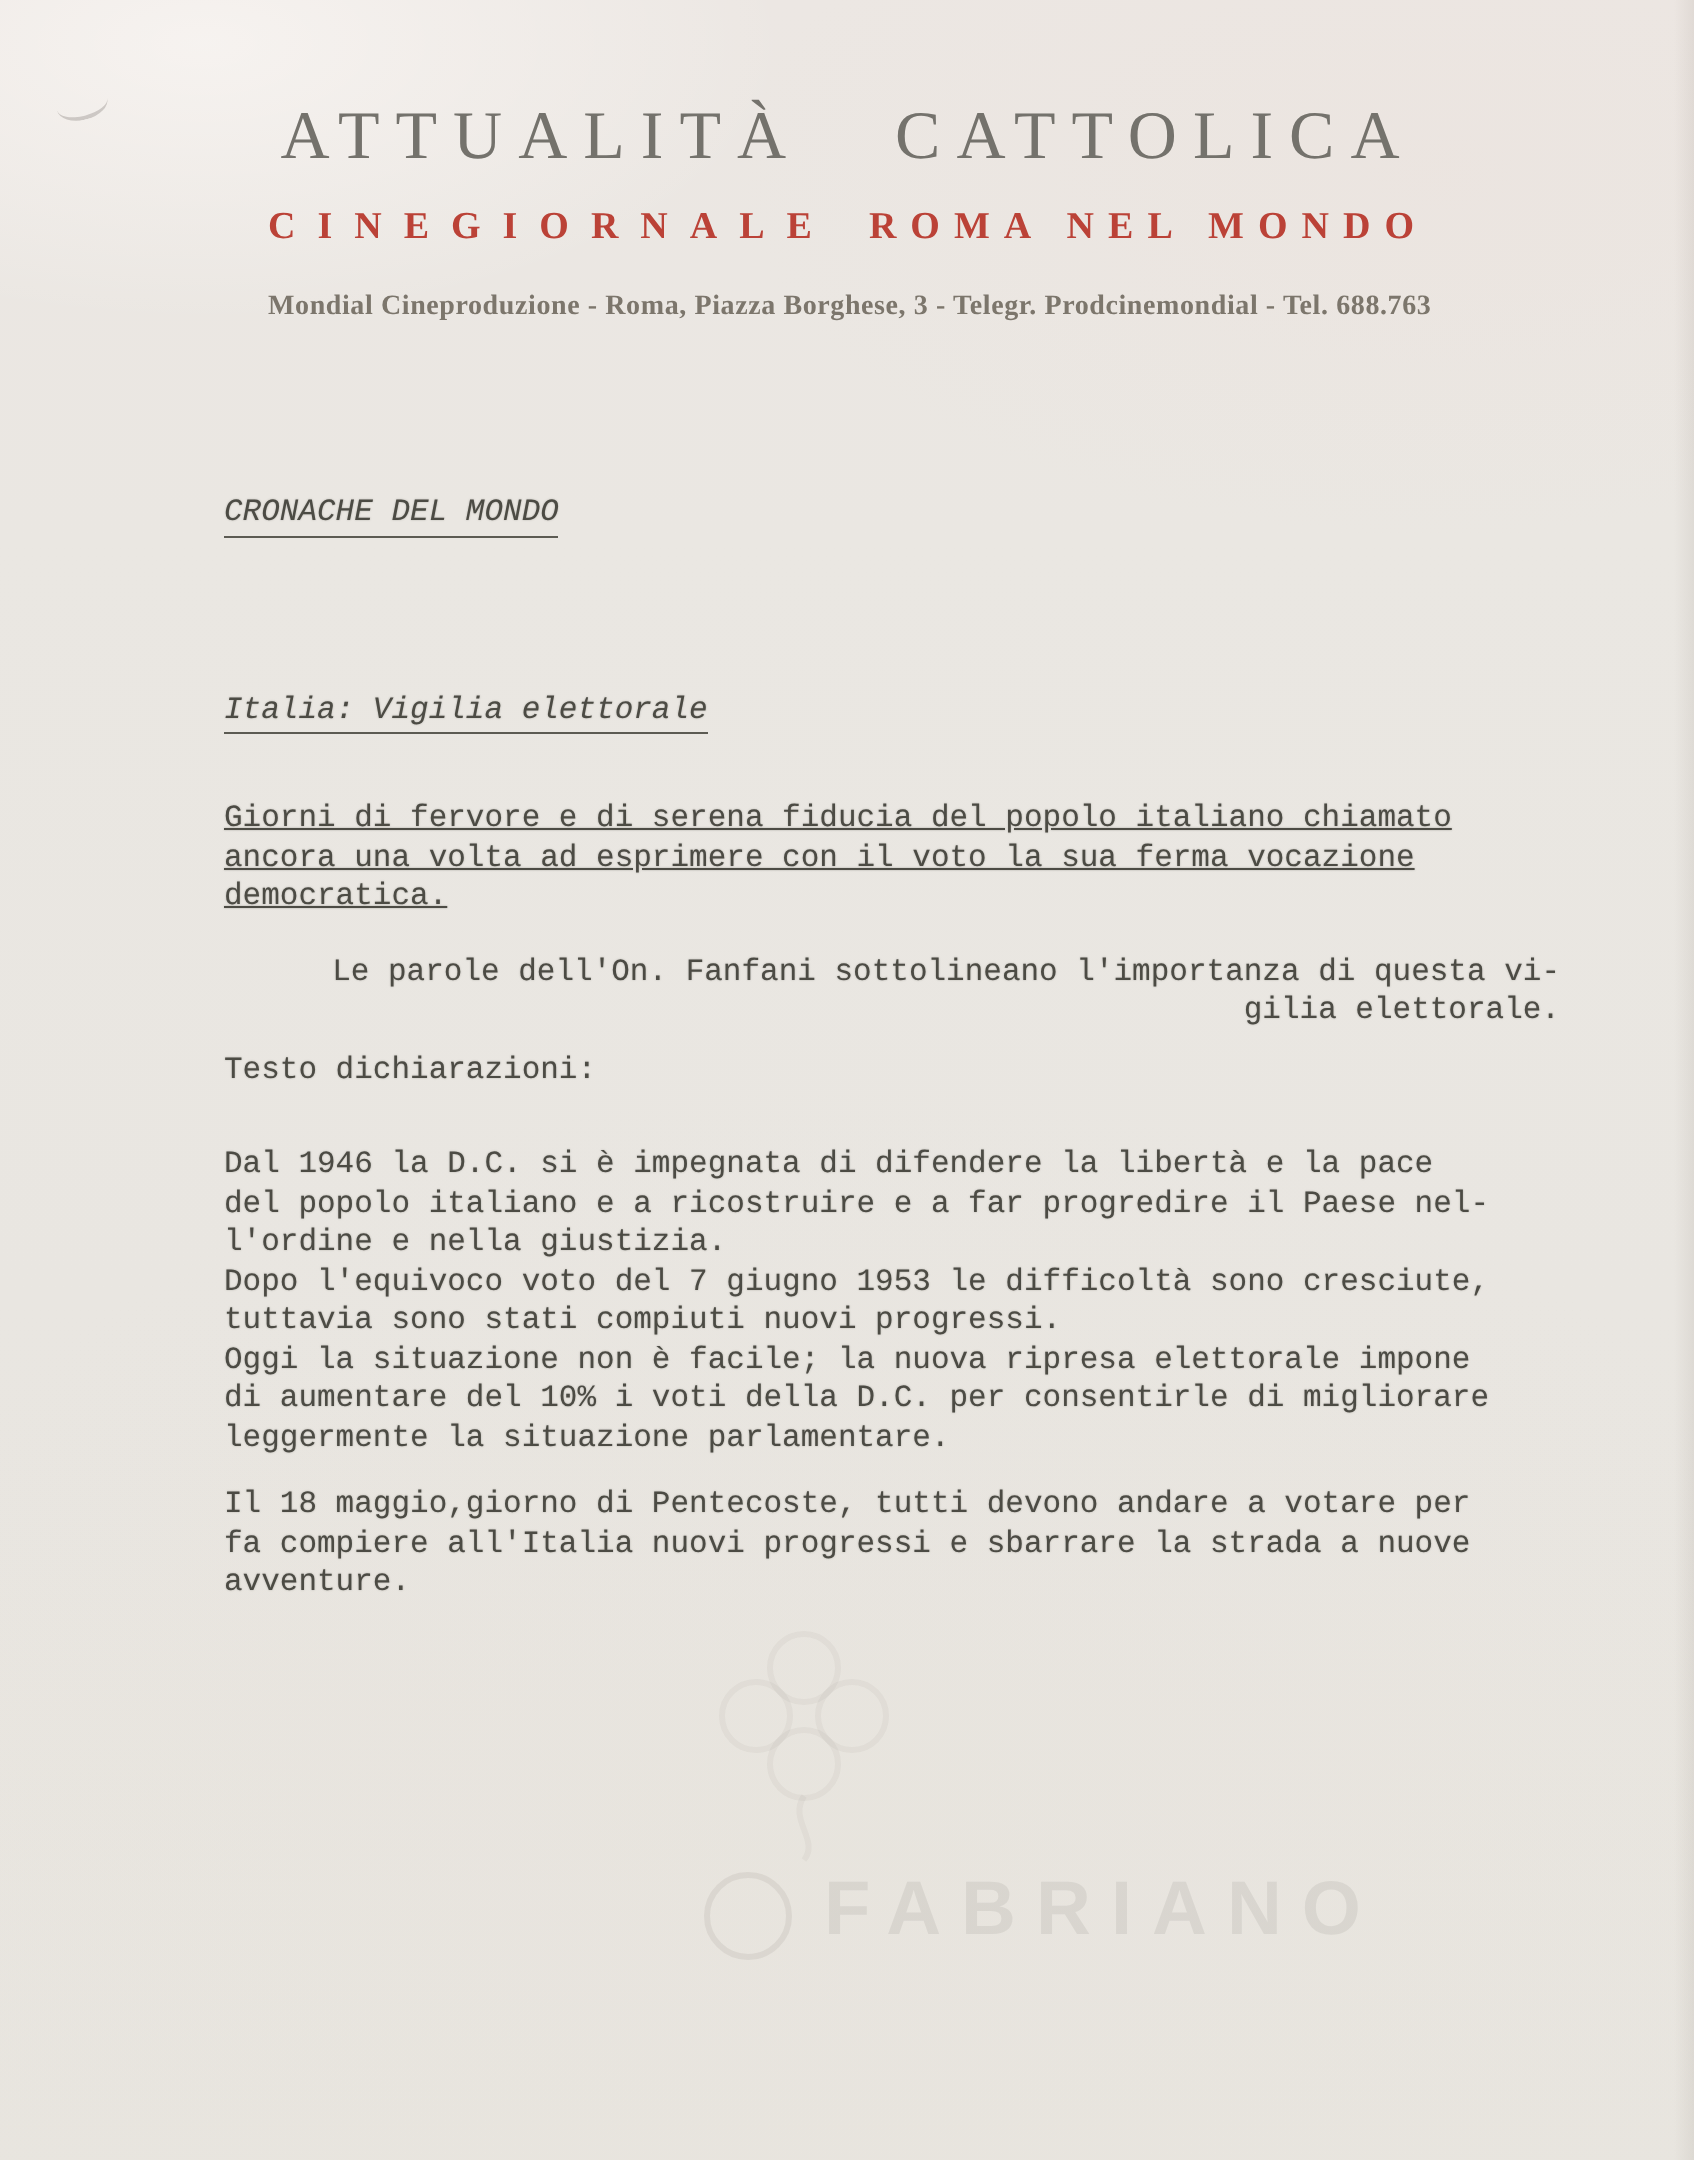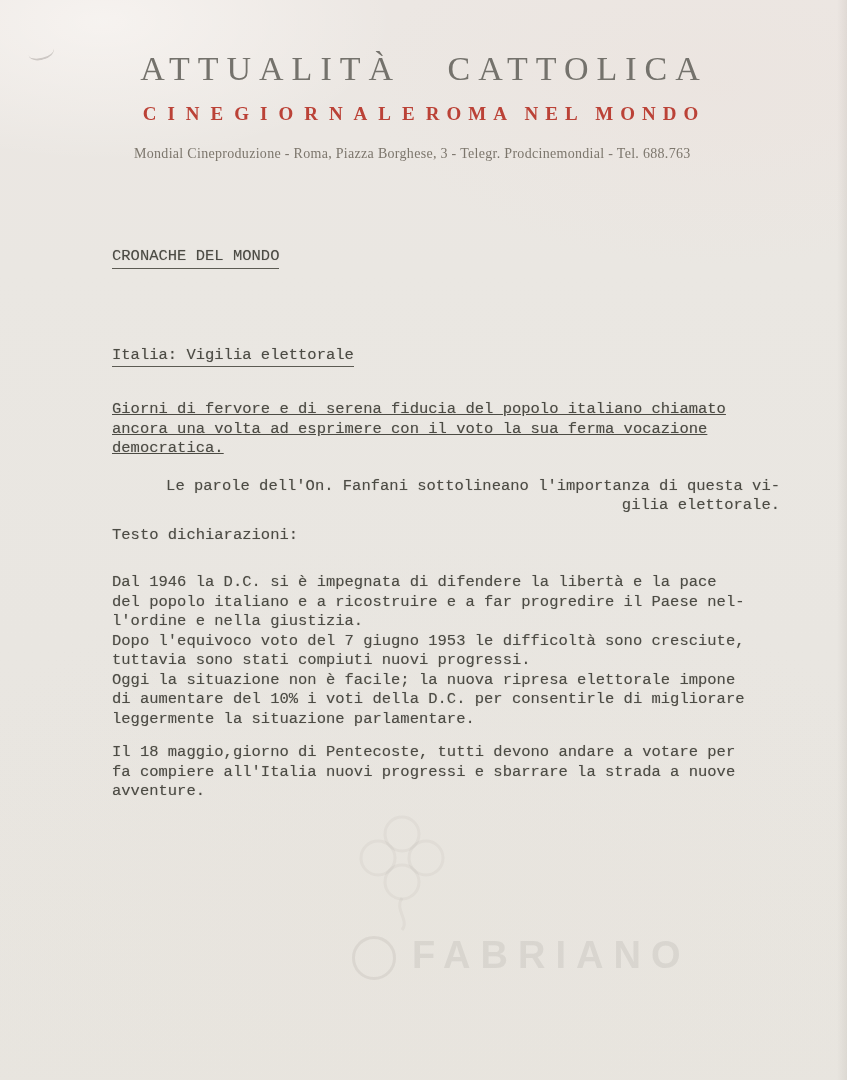--- a/index.html
+++ b/index.html
@@ -27,43 +27,45 @@
   }
 
   
   .letterhead{ position:absolute; left:134px; top:50px; width:580px; }
   .lh-title{
     font-size:34px; font-weight:400; color:#74726c;
     letter-spacing:8px; word-spacing:30px; white-space:nowrap;
     text-align:center;
   }
   .lh-subtitle{
-    display:flex; justify-content:center; align-items:baseline;
+    display:flex; justify-content:space-between; align-items:baseline;
     margin-top:15px; color:#bb4237; font-weight:bold; font-size:19px;
     white-space:nowrap;
   }
   .lh-subtitle .left  { letter-spacing:11px; }
   .lh-subtitle .right { letter-spacing:7px; }
   .lh-address{
     margin-top:21px; font-size:14px; color:#7c766c; letter-spacing:0.3px;
     white-space:nowrap;
+    font-weight:bold;
   }
 
   
   .typewriter{
     position:absolute; left:112px; top:247px; width:668px;
     font-family:"Liberation Mono", monospace;
     font-size:15.5px; line-height:19.5px; color:#4c4b44;
     text-shadow:0 0 1px rgba(70,68,60,0.35);
   }
   .tw-heading{ margin-bottom:77px; }
   .tw-heading-2{ margin-bottom:33px; }
   .tw-heading span, .tw-heading-2 span{
     display:inline-block; border-bottom:1.5px solid rgba(76,75,68,0.9);
     padding-bottom:1px;
+    font-style:italic;
   }
   .tw-para{ white-space:pre-line; }
   .p-intro     { margin-bottom:18px;text-decoration:underline; }
   .p-fanfani   { margin-bottom:10px;text-align:right; }
   .p-label     { margin-bottom:28px; }
   .p-statements{ margin-bottom:14px; }
 
   
   .watermark{ position:absolute; left:0; top:0; width:100%; height:100%; pointer-events:none; }
   .wm-clover{ position:absolute; left:352px; top:812px; opacity:0.6; }

